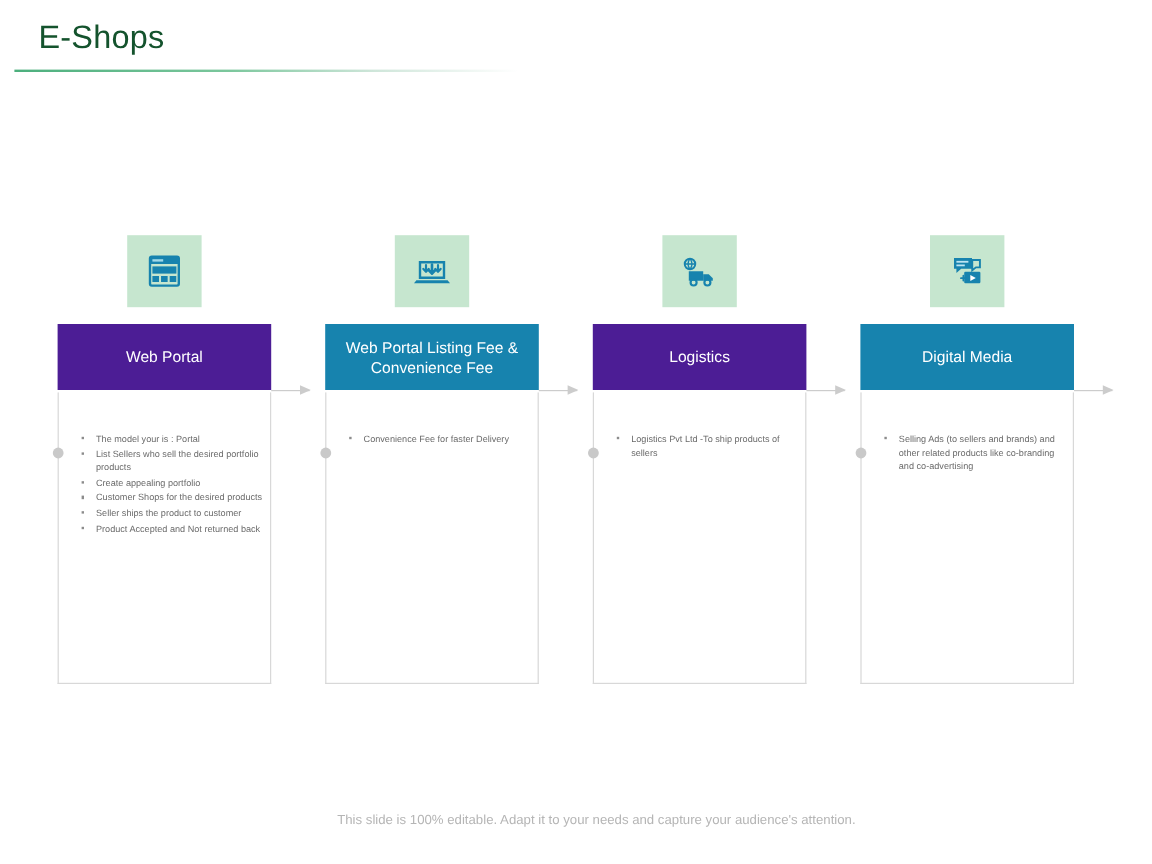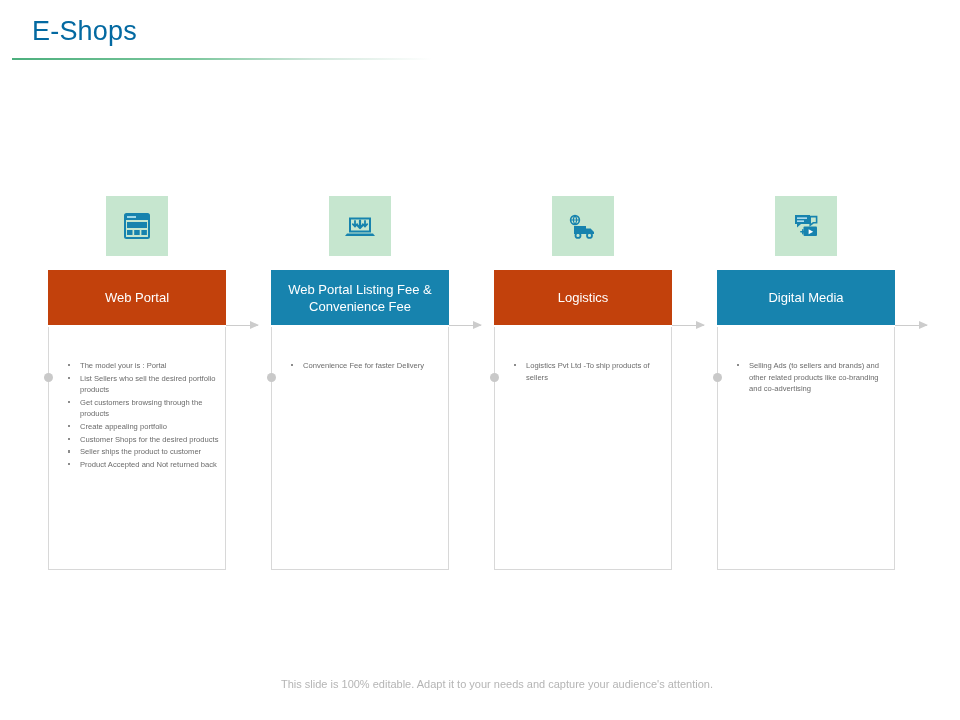--- a/index.html
+++ b/index.html
@@ -15,21 +15,21 @@
     font-family: "Liberation Sans", sans-serif;
     color: #595959;
   }
 
   
   #slide-title {
     position: absolute;
     left: 32px;
     top: 16px;
     font-size: 27px;
-    color: #0369a1;
+    color: #14532d;
     letter-spacing: 0.2px;
     font-weight: normal;
     white-space: nowrap;
   }
   #title-rule {
     position: absolute;
     left: 12px;
     top: 58px;
     width: 920px;
     height: 2px;
@@ -71,21 +71,21 @@
     display: flex;
     align-items: center;
     justify-content: center;
     text-align: center;
     color: #ffffff;
     font-size: 13px;
     line-height: 17px;
     padding: 0 6px;
     box-sizing: border-box;
   }
-  .hb-green { background: #c2410c; }
+  .hb-green { background: #4c1d95; }
   .hb-blue  { background: #1783ae; }
 
   
   .body-panel {
     position: absolute;
     top: 131px;
     left: 0;
     width: 178px;
     height: 243px;
     border: 1px solid #d8d8d8;
@@ -186,21 +186,20 @@
     </svg>
   </div>
   <div class="header-box hb-green">
     <span>Web Portal</span>
   </div>
   <div class="body-panel"></div>
   <div class="rail-dot"></div>
   <ul class="bullets">
     <li>The model your is : Portal</li>
     <li>List Sellers who sell the desired portfolio products</li>
-    <li>Get customers browsing through the products</li>
     <li>Create appealing portfolio</li>
     <li>Customer Shops for the desired products</li>
     <li>Seller ships the product to customer</li>
     <li>Product Accepted and Not returned back</li>
   </ul>
 </div>
 
 <div class="column col-1">
   <div class="icon-tile">
     <svg width="34" height="34" viewBox="0 0 34 34" aria-hidden="true">

